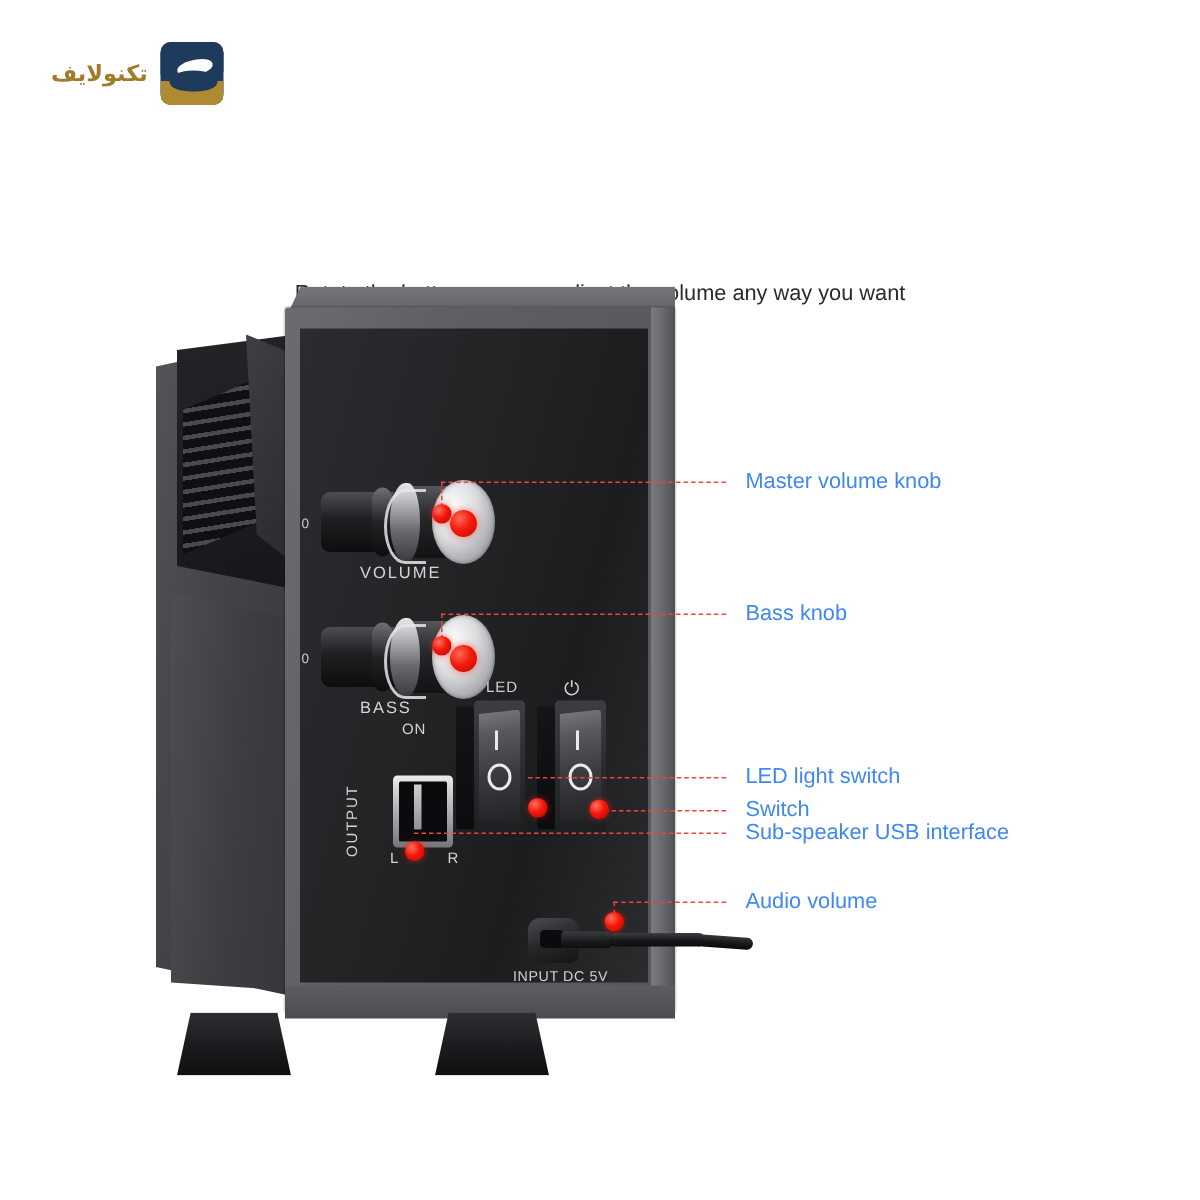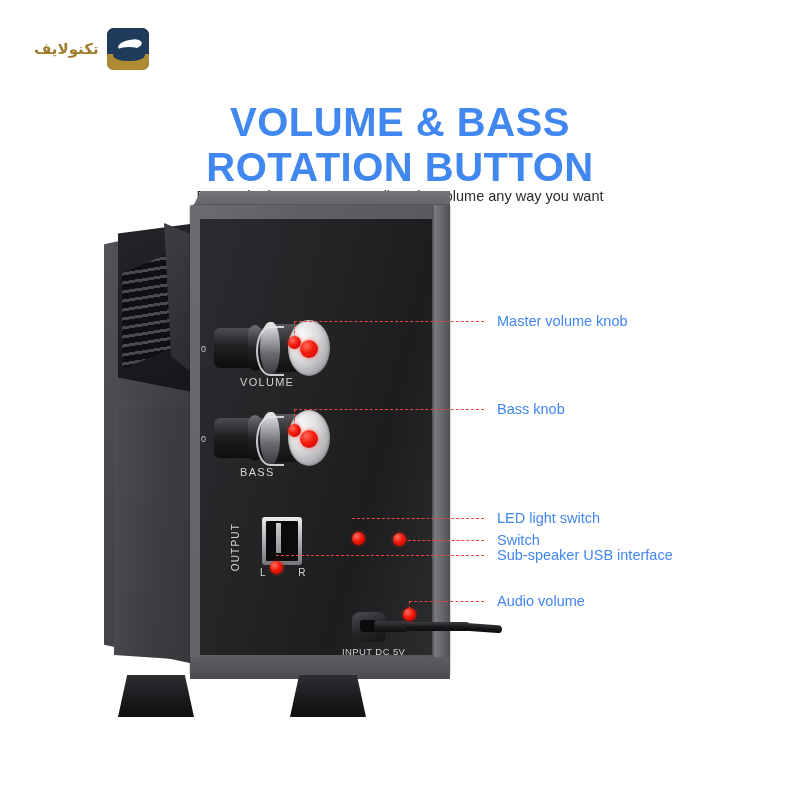--- a/index.html
+++ b/index.html
@@ -288,24 +288,20 @@
   <div class="brand">
     <span class="brand-word">تکنولایف</span>
     <span class="brand-mark">
       <span class="gold"></span>
       <span class="swoosh"></span>
       <span class="stroke"></span>
       <span class="cut"></span>
     </span>
   </div>
 
-  <div class="title">
-    <span class="l1">VOLUME &amp; BASS</span>
-    <span class="l2">ROTATION BUTTON</span>
-  </div>
   <div class="subtitle">Rotate the button, you can adjust the volume any way you want</div>
 
   <div class="speaker">
 
     <div class="side-body"></div>
     <div class="side-dark"></div>
     <div class="vent"></div>
     <div class="side-facet"></div>
     <div class="side-lowfacet"></div>
 
@@ -336,20 +332,38 @@
       <span class="ring-dark"></span>
       <span class="barrel"></span>
       <span class="ring-silver"></span>
       <span class="pointer"></span>
       <span class="face"></span>
       <span class="dot"></span>
       <span class="zero">0</span>
       <span class="klabel">BASS</span>
     </div>
 
+    <div class="switchblock">
+      <span class="sw-toplabel led">LED</span>
+      <span class="sw-toplabel pwr">⏻</span>
+      <span class="sw-onoff on">ON</span>
+      <span class="sw-onoff off">OFF</span>
+      <span class="sw-shadow"></span>
+      <span class="sw-shadow s2"></span>
+      <span class="rocker led">
+        <span class="cap"></span>
+        <span class="mark-i"></span>
+        <span class="mark-o"></span>
+      </span>
+      <span class="rocker pwr">
+        <span class="cap"></span>
+        <span class="mark-i"></span>
+        <span class="mark-o"></span>
+      </span>
+    </div>
 
     <div class="outblock">
       <span class="out-word">OUTPUT</span>
       <span class="usb-shell">
         <span class="usb-inner"></span>
         <span class="usb-tongue"></span>
       </span>
       <span class="out-lr">
         <span>L</span>
         <span>R</span>

